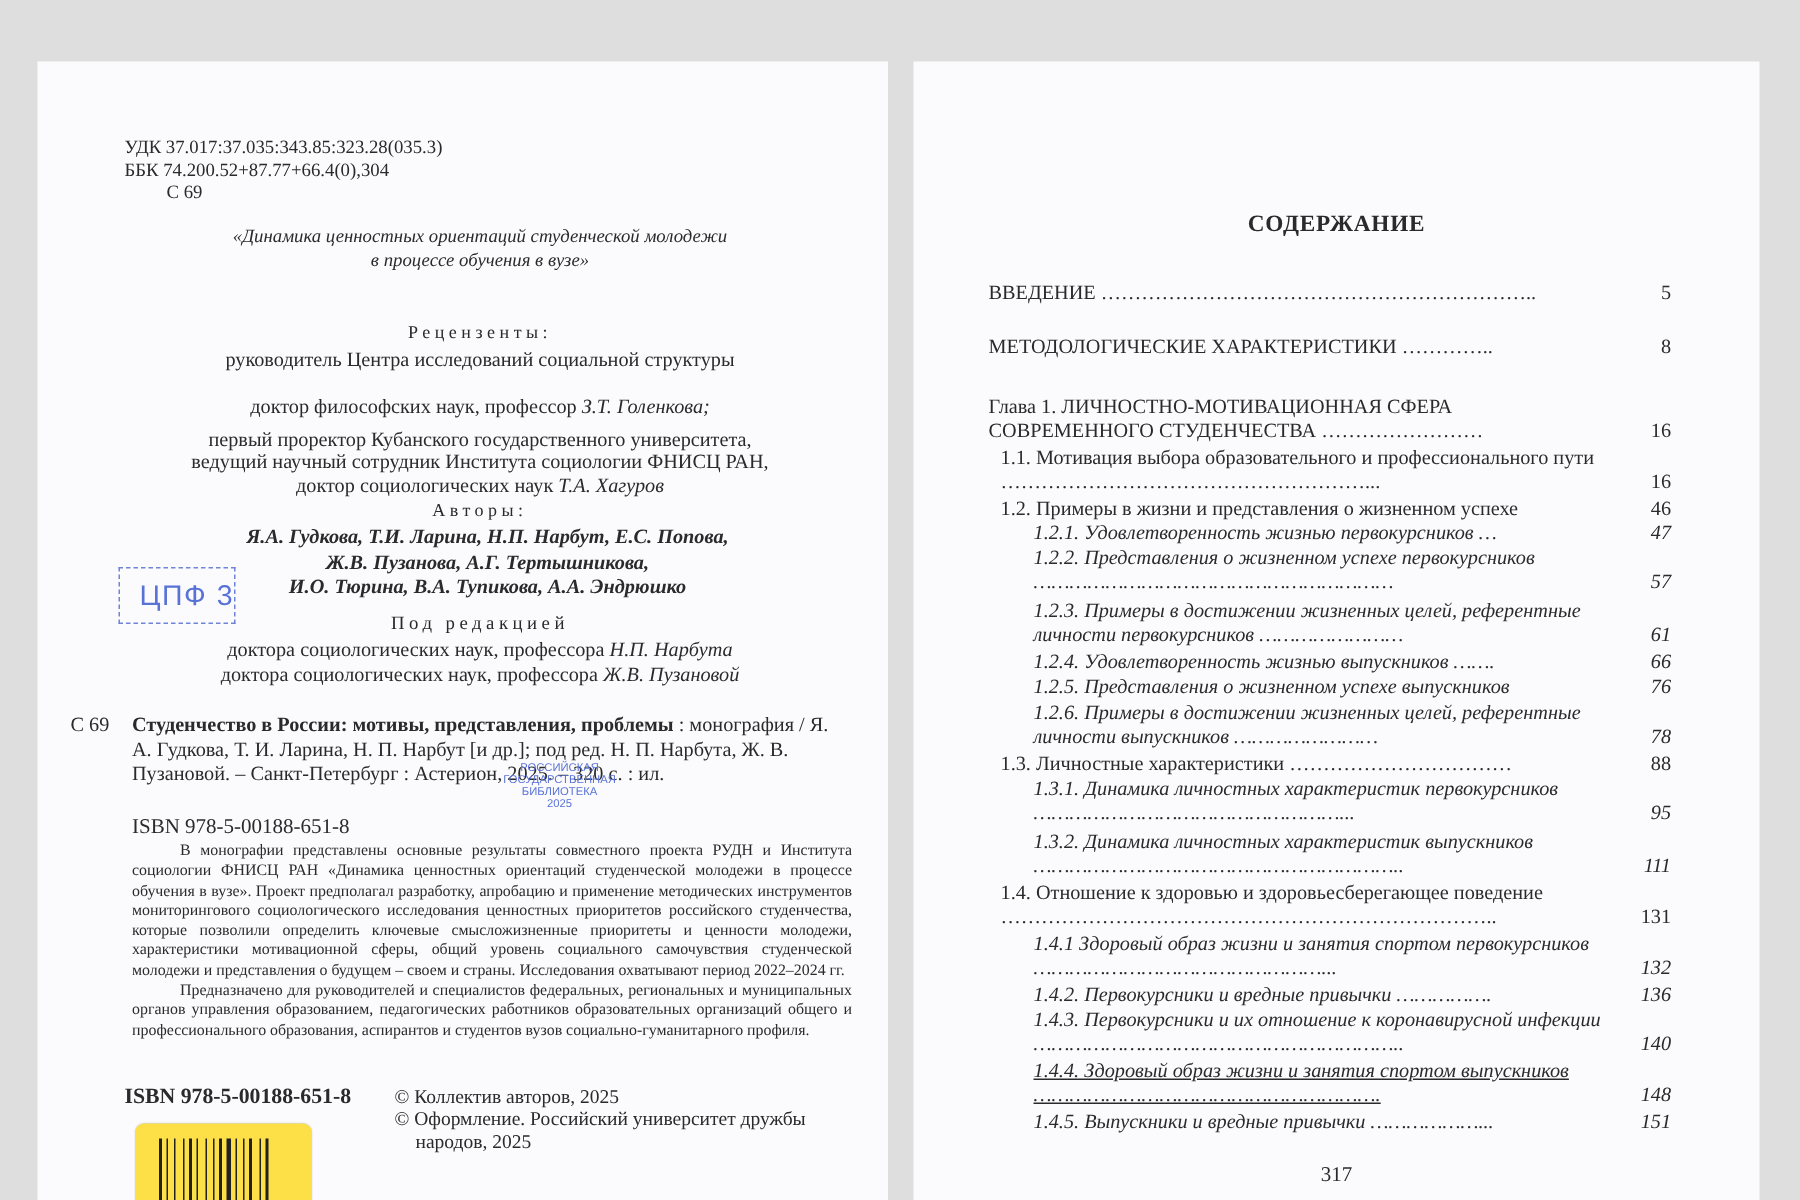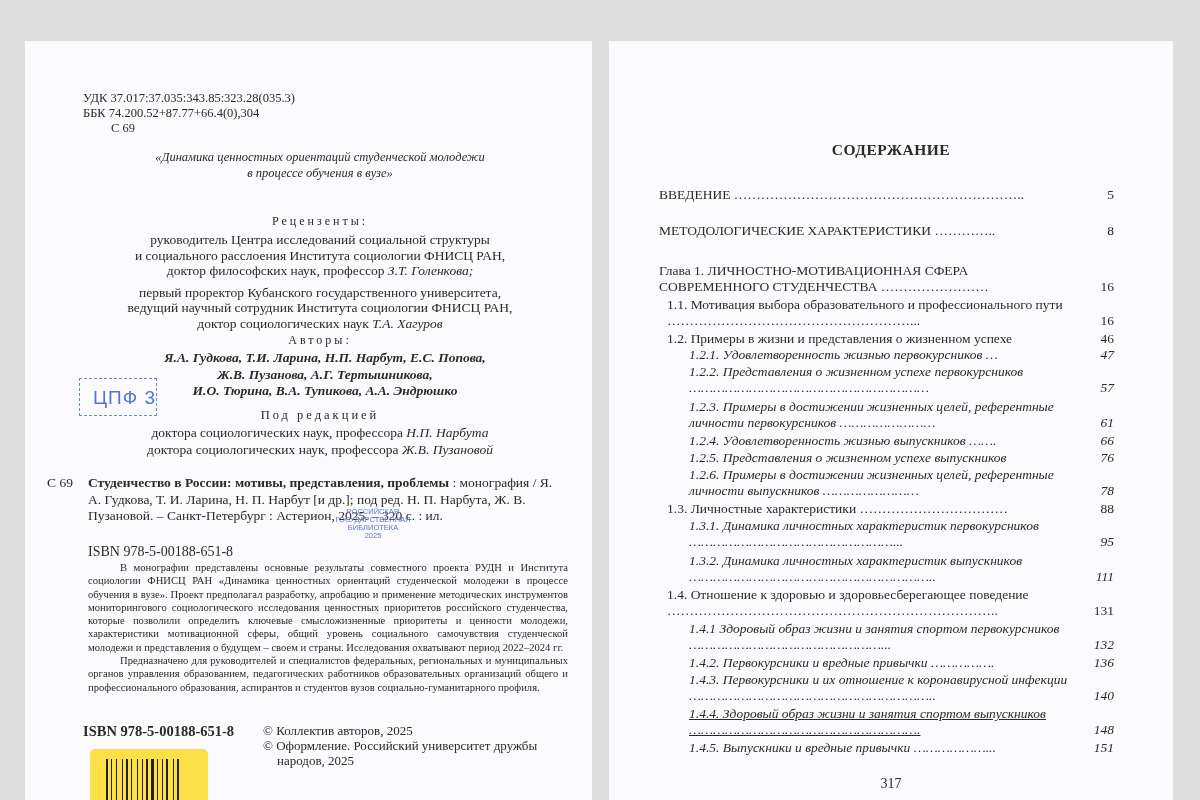--- a/index.html
+++ b/index.html
@@ -70,21 +70,21 @@
 
   <div class="abs prepared ctr it">
     <div>«Динамика ценностных ориентаций студенческой молодежи</div>
     <div>в процессе обучения в вузе»</div>
   </div>
 
   <div class="abs rev-h ctr">Рецензенты:</div>
   <div class="abs rev-body ctr">
     <p>
       <span>руководитель Центра исследований социальной структуры</span><br>
-      <span>и социального расслоения Института социологии ФНИСЦ РАН,</span><br>
+      <br>
       <span>доктор философских наук, профессор </span><span class="it">З.Т. Голенкова;</span>
     </p>
     <p>
       <span>первый проректор Кубанского государственного университета,</span><br>
       <span>ведущий научный сотрудник Института социологии ФНИСЦ РАН,</span><br>
       <span>доктор социологических наук </span><span class="it">Т.А. Хагуров</span>
     </p>
   </div>
 
   <div class="abs auth-h ctr">Авторы:</div>

